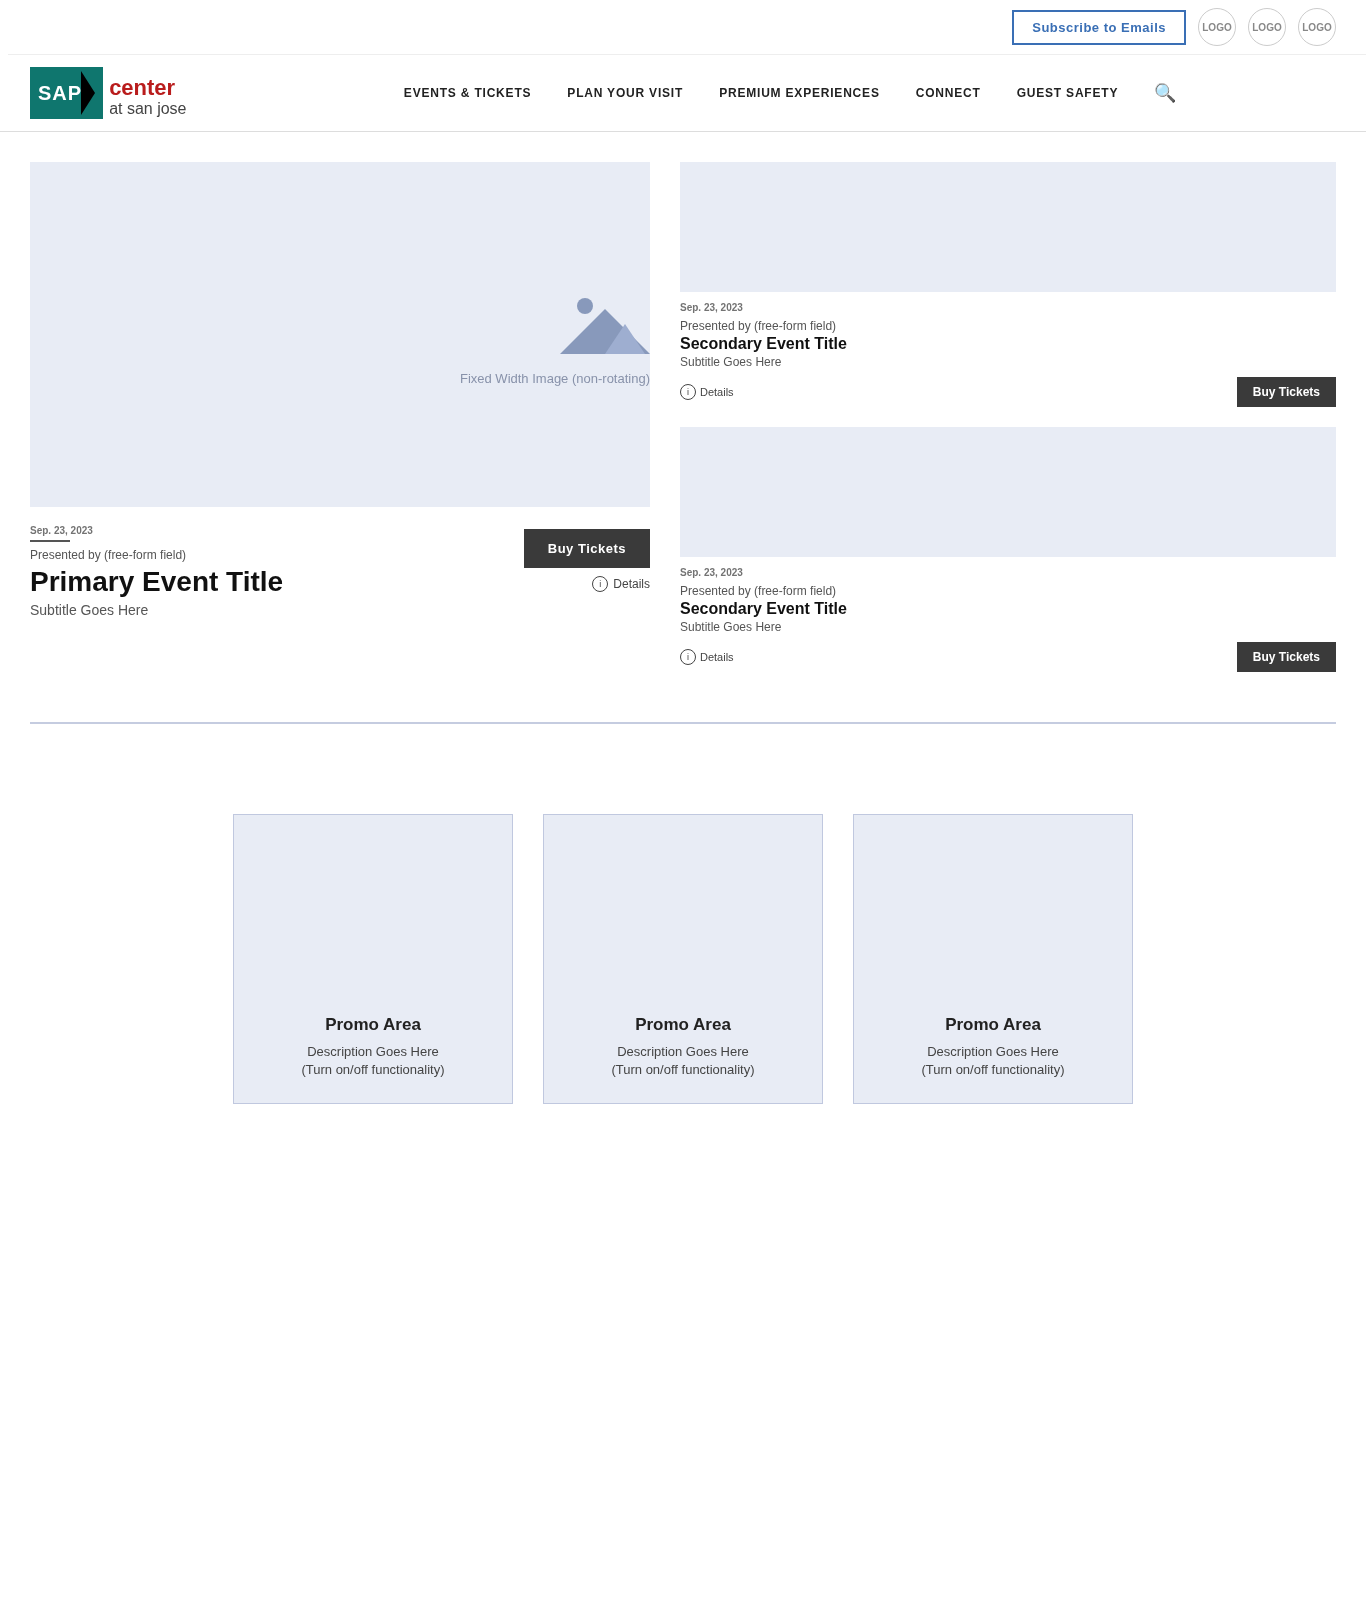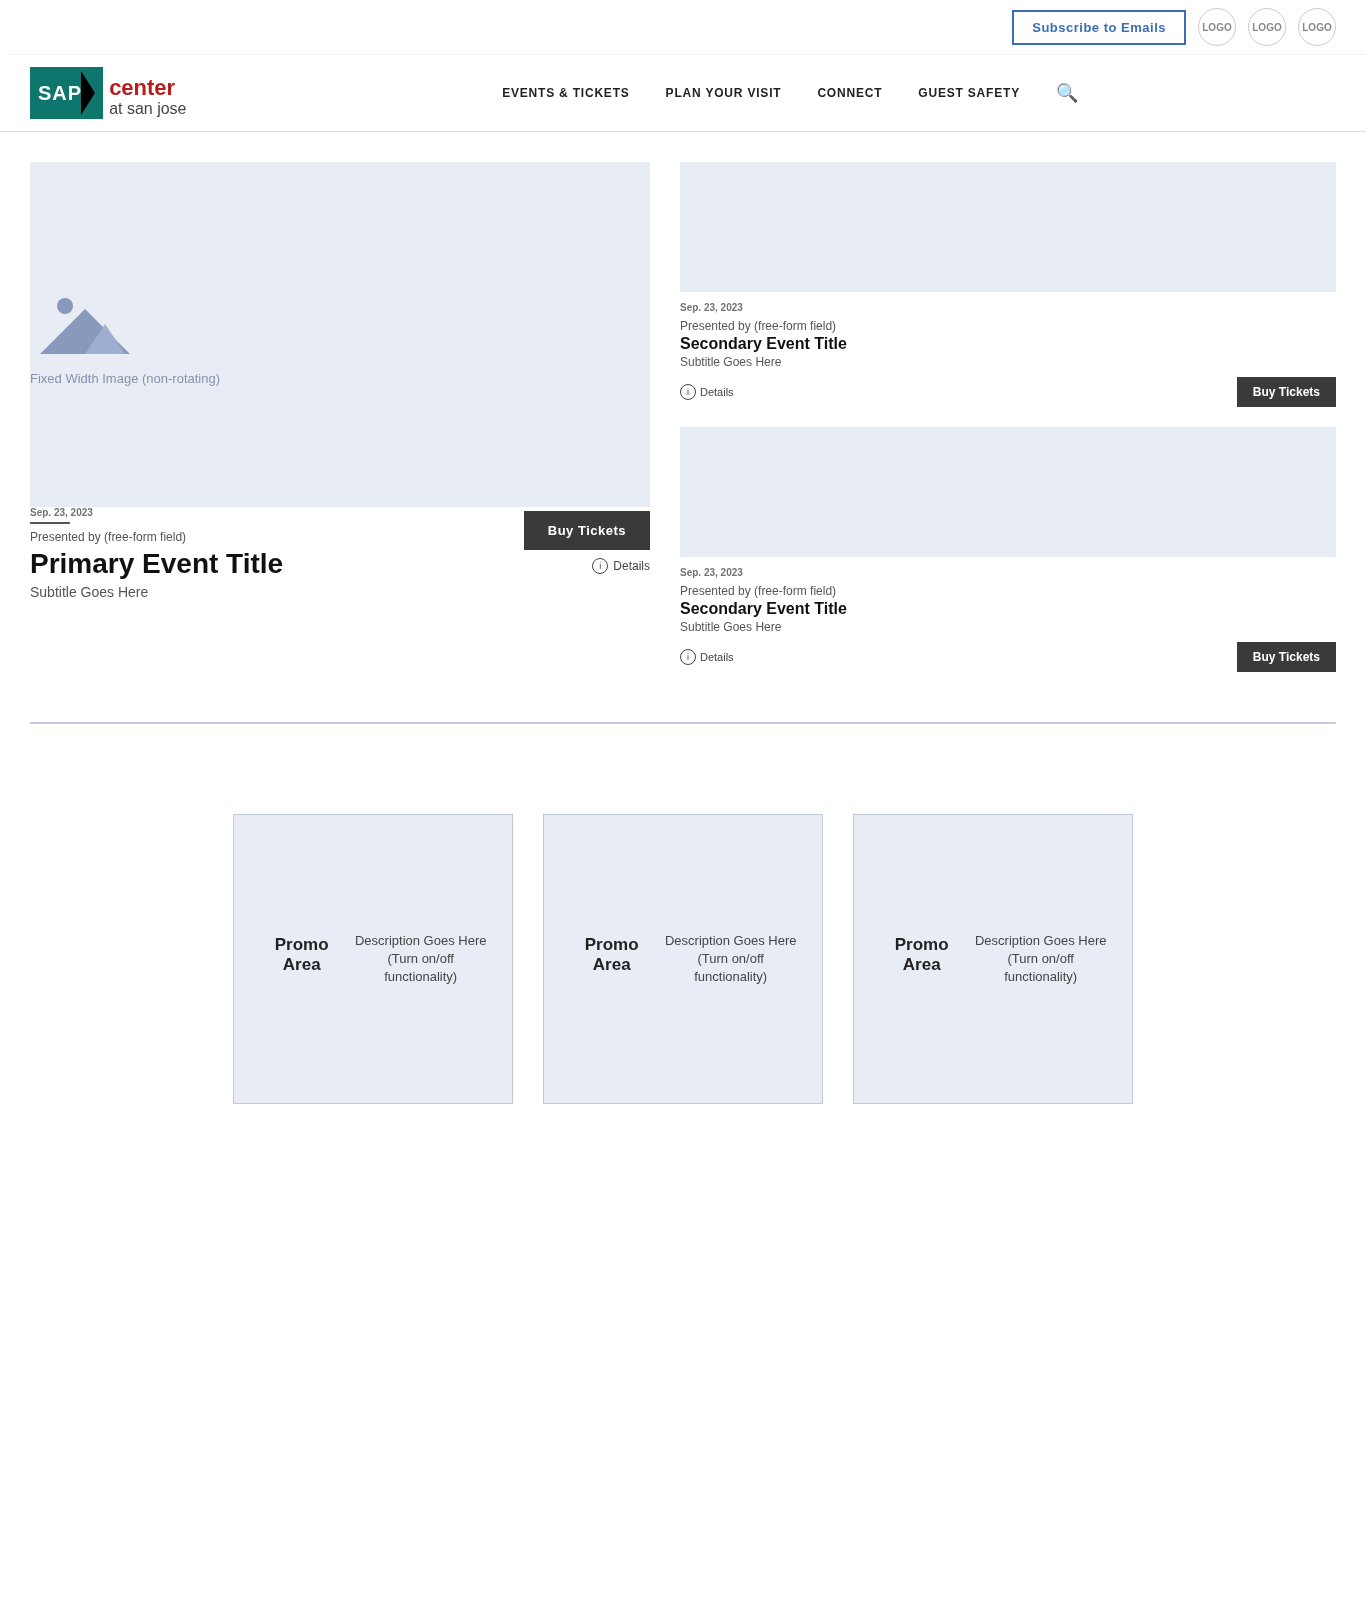--- a/index.html
+++ b/index.html
@@ -128,22 +128,23 @@
     
     .primary-event {
       flex: 0 0 620px;
     }
     .primary-image {
       width: 100%;
       height: 345px;
       background: #e8ecf5;
       display: flex;
       flex-direction: column;
-      align-items: flex-start;
+      align-items: flex-end;
       justify-content: center;
+      margin-bottom: 18px;
       position: relative;
     }
     .mountain-svg { display: block; }
     .img-placeholder-label {
       font-size: 13px;
       color: #8892aa;
       margin-top: 12px;
     }
 
     .primary-event-info {
@@ -278,21 +279,21 @@
       gap: 30px;
       justify-content: center;
       background: #fff;
     }
     .promo-card {
       flex: 1;
       border: 1.5px solid #c0c8df;
       background: #e8ecf5;
       min-height: 290px;
       display: flex;
-      flex-direction: row;
+      flex-direction: column;
       align-items: center;
       justify-content: flex-end;
       padding: 24px 20px;
       max-width: 280px;
       cursor: pointer;
     }
     .promo-title {
       font-size: 17px;
       font-weight: bold;
       color: #222;
@@ -324,20 +325,21 @@
     </div>
     <div class="site-logo-text">
       <span class="center-text">center</span>
       <span class="san-jose-text">at san jose</span>
     </div>
   </a>
 
   <nav class="main-nav">
     <a class="nav-item" href="#">EVENTS &amp; TICKETS</a>
     <a class="nav-item" href="#">PLAN YOUR VISIT</a>
+    <a class="nav-item" href="#">PREMIUM EXPERIENCES</a>
     <a class="nav-item" href="#">CONNECT</a>
     <a class="nav-item" href="#">GUEST SAFETY</a>
     <span class="nav-search">🔍</span>
   </nav>
 </div>
 
 <div class="main-content">
   <div class="featured-section">
 
     <div class="primary-event">

